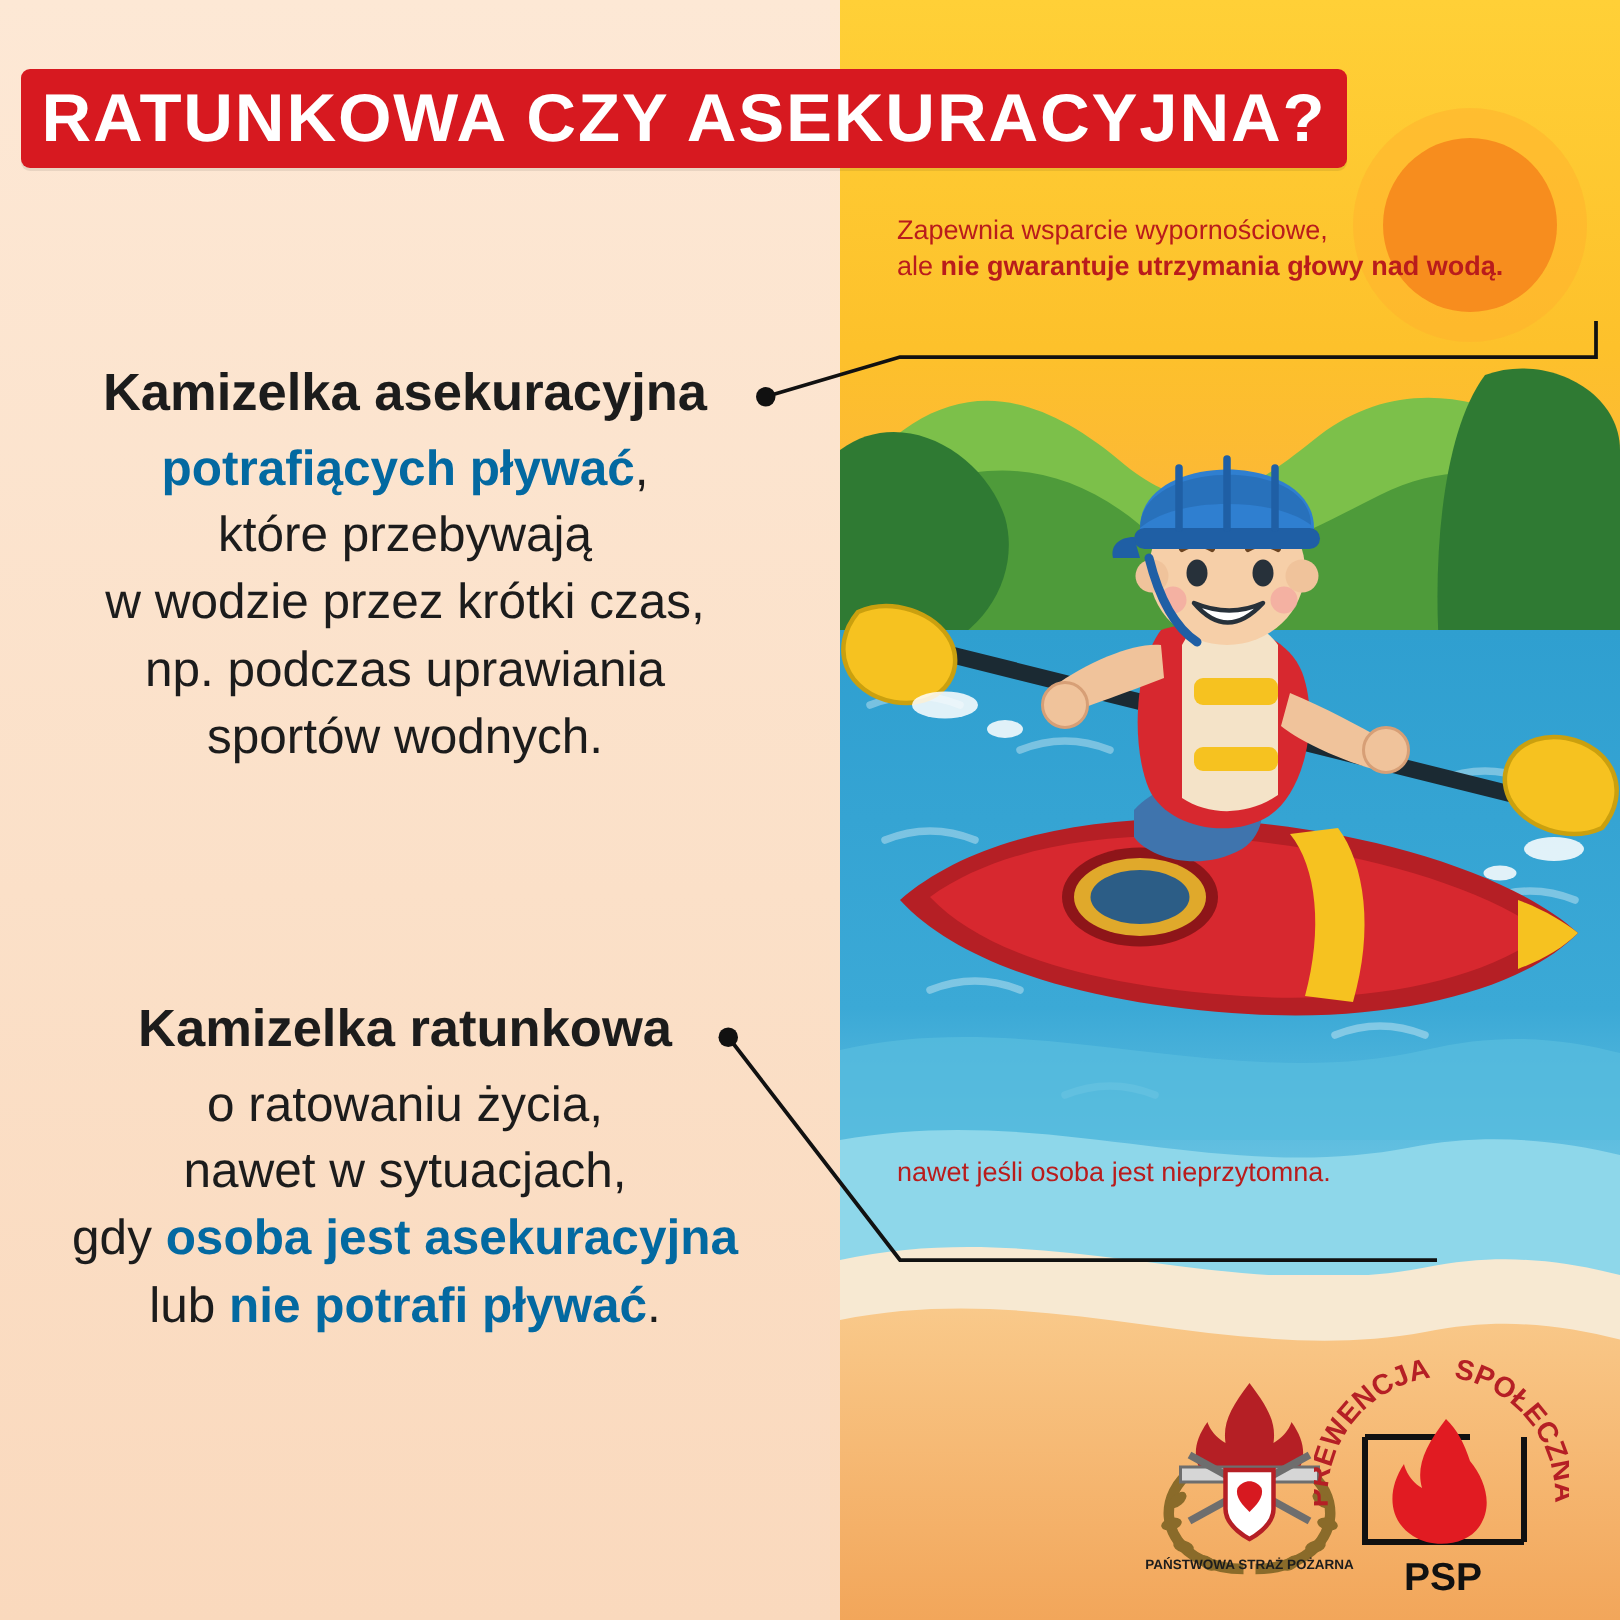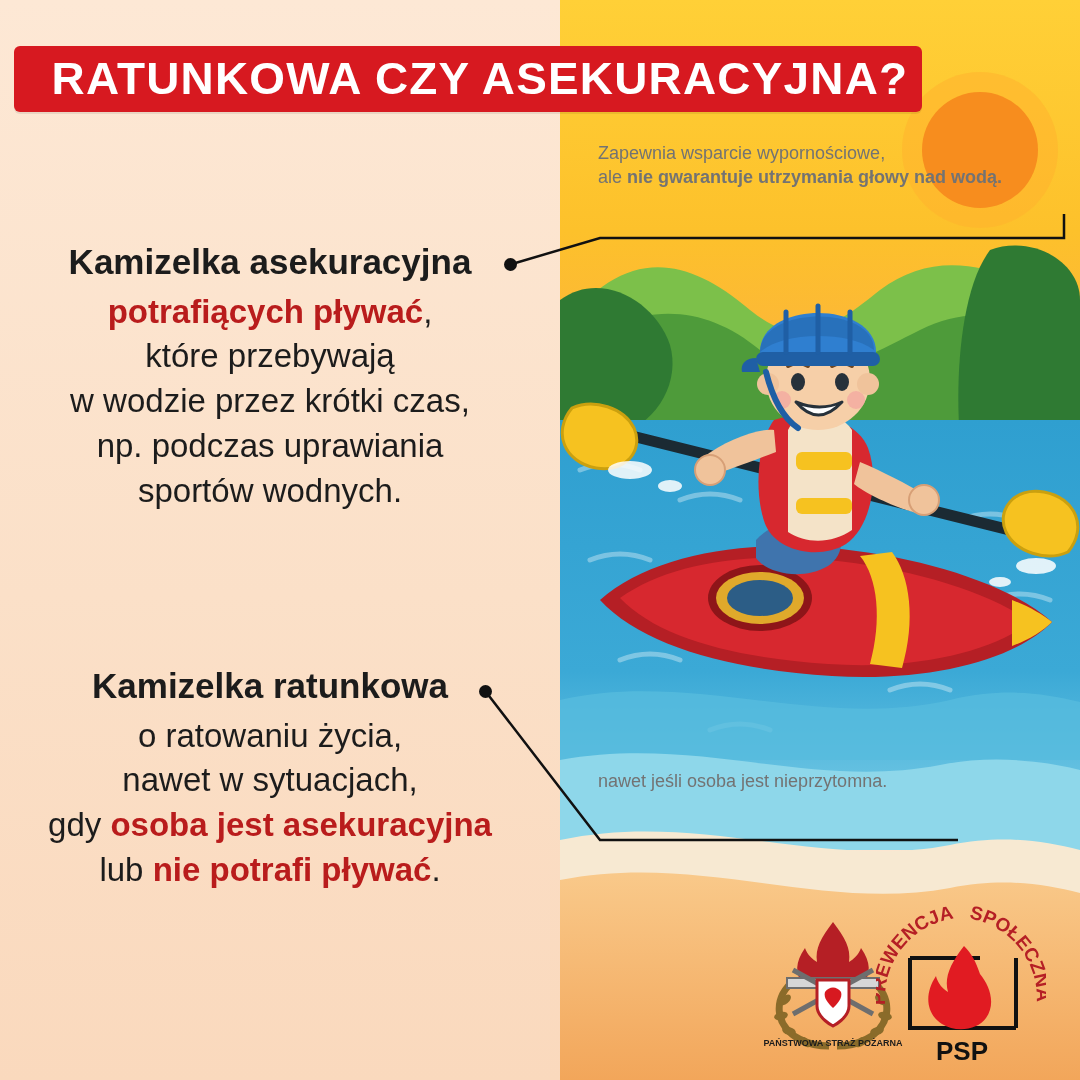--- a/index.html
+++ b/index.html
@@ -37,21 +37,20 @@
     position: absolute;
     left: 14px; top: 46px;
     width: 884px; height: 66px;
     background: #d71920;
     border-radius: 6px;
     display: flex;
     align-items: center;
     justify-content: center;
     box-shadow: 0 2px 0 rgba(0,0,0,0.08);
     z-index: 30;
-    padding-left: 24px;
   }
   .title-bar .title-text {
     color: #ffffff;
     font-weight: bold;
     font-size: 45px;
     letter-spacing: 1.2px;
     font-family: "Liberation Sans", sans-serif;
     white-space: nowrap;
     transform: scaleX(1.02);
   }
@@ -69,21 +68,21 @@
   #block-ratunkowa { left: 10px; top: 662px; }
 
   .text-block .heading {
     font-weight: bold;
     font-size: 35px;
     display: block;
     margin-bottom: 4px;
   }
   .text-block .line { display: block; }
   .hl {
-    color: #b91c1c;
+    color: #0369a1;
     font-weight: bold;
   }
 
   
   .dot {
     position: absolute;
     width: 13px; height: 13px;
     background: #111;
     border-radius: 50%;
     z-index: 26;
@@ -96,21 +95,21 @@
     left: 0; top: 0;
     width: 1080px; height: 1080px;
     pointer-events: none;
     z-index: 25;
   }
 
   
   .callout {
     position: absolute;
     z-index: 27;
-    color: #737373;
+    color: #b91c1c;
     font-size: 18px;
     line-height: 1.32;
   }
   #callout-top { left: 598px; top: 142px; width: 470px; }
   #callout-bottom { left: 598px; top: 770px; width: 430px; }
   .callout b { font-weight: bold; }
 
   
   .logo-psp {
     position: absolute;

